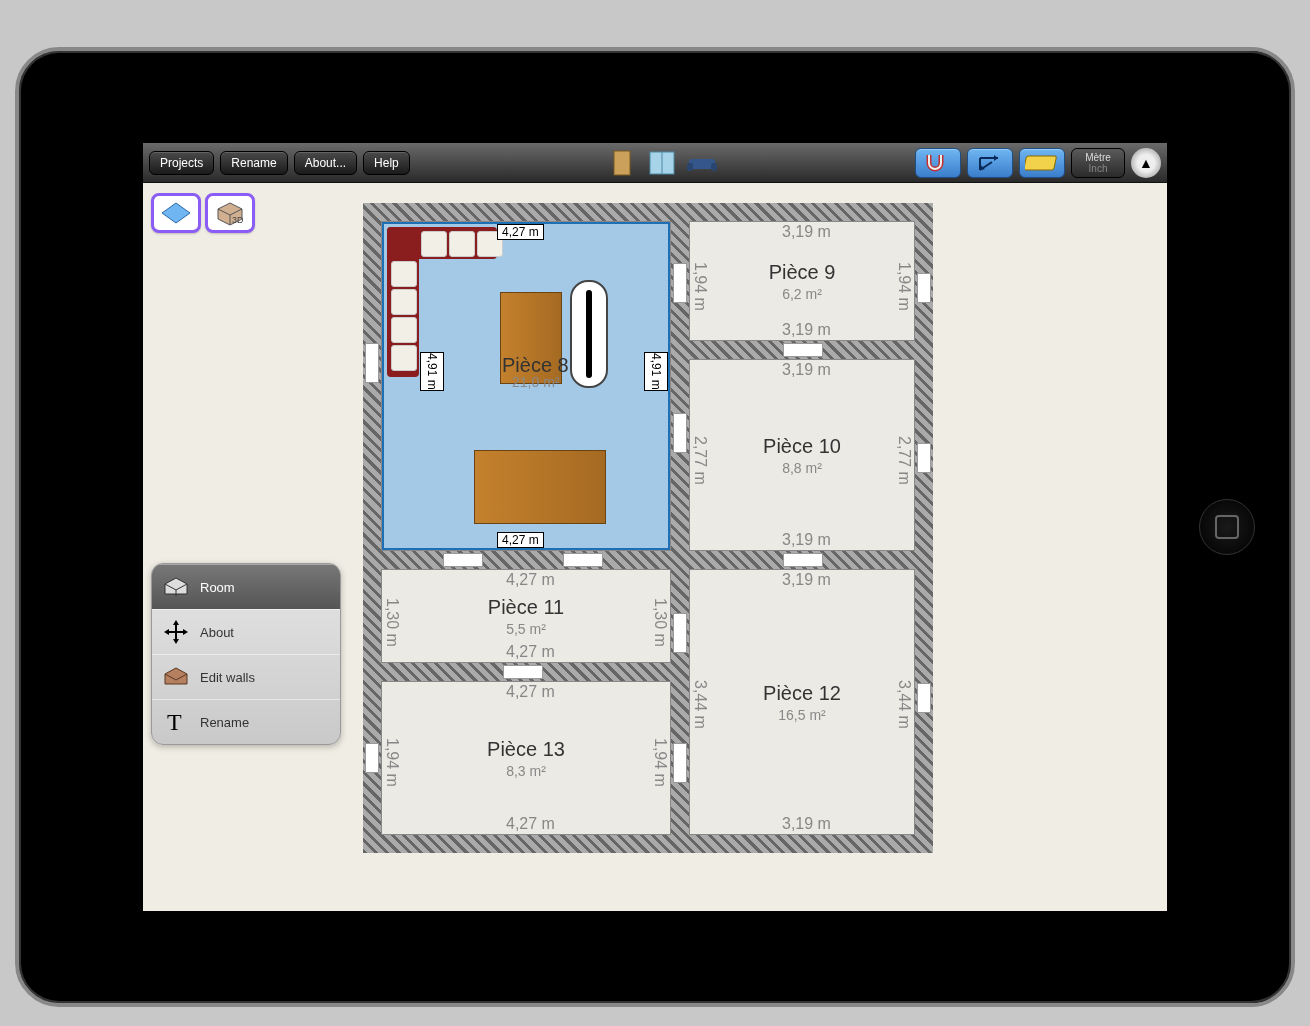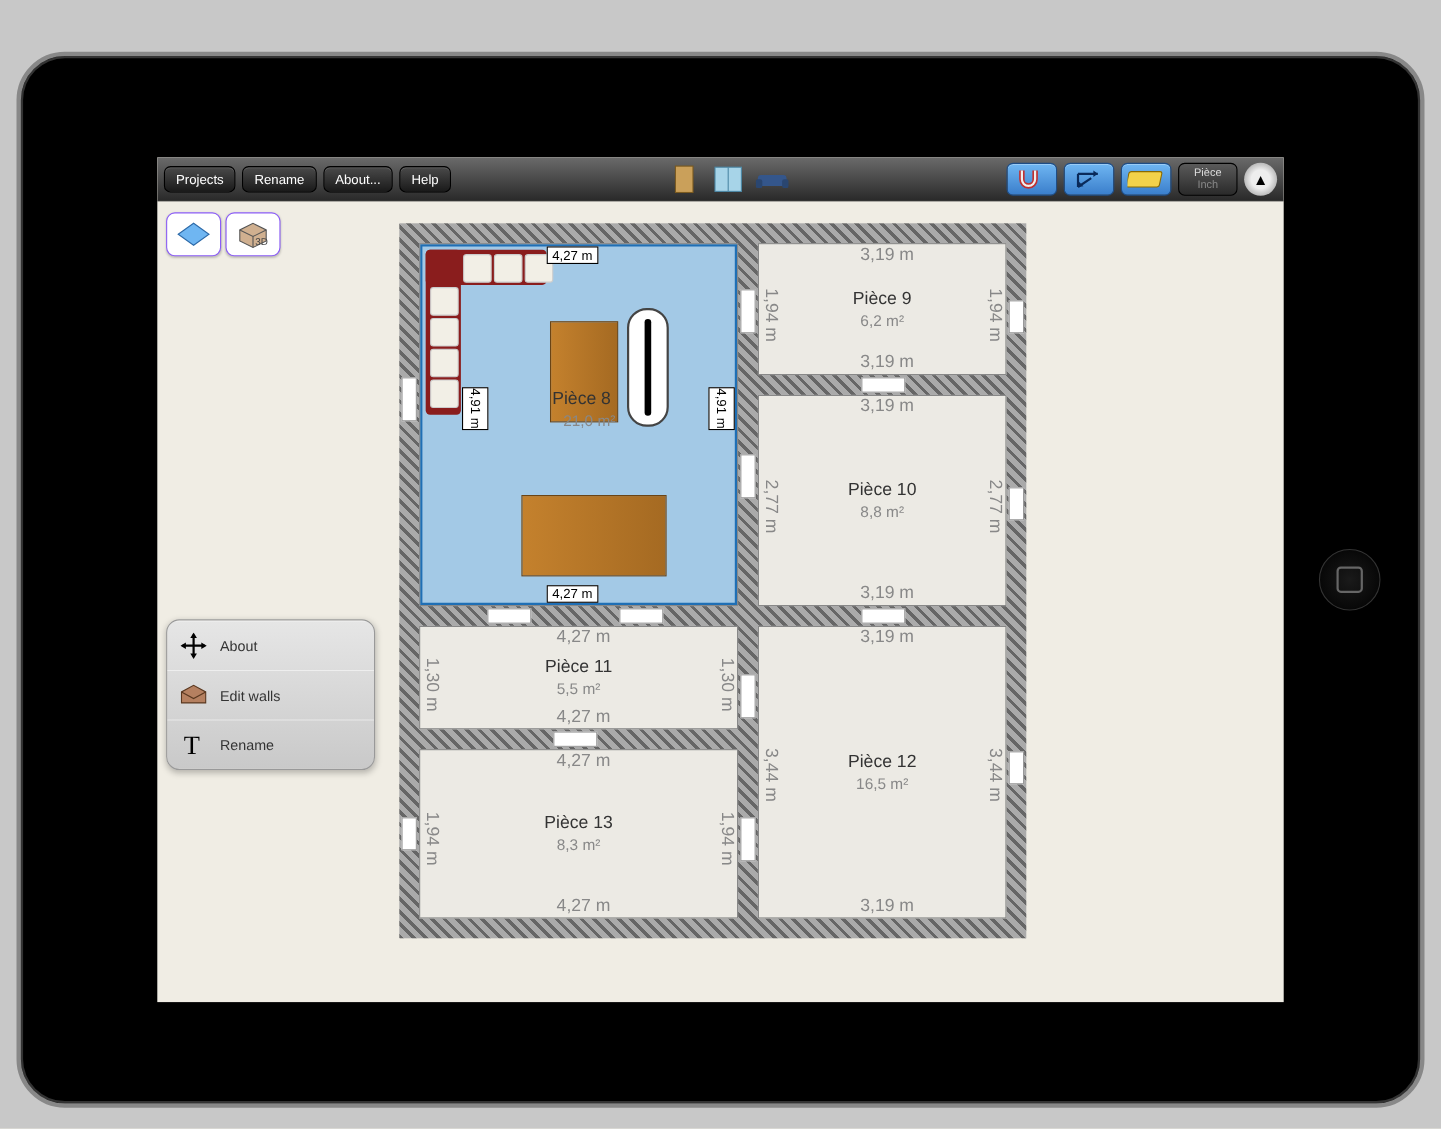--- a/index.html
+++ b/index.html
@@ -72,21 +72,21 @@
     background: radial-gradient(circle,#eee 40%,#888);
     display:flex;align-items:center;justify-content:center;
     color:#000;font-weight:bold;font-size:14px;
   }
   
   .view-toggles{
     position:absolute; top:50px; left:8px; display:flex; gap:4px;
   }
   .view-toggle-btn{
     width:50px;height:40px;border-radius:8px;
-    background:#fff;border:1px solid #8b5cf6;
+    background:#fff;border:3px solid #8b5cf6;
     display:flex;align-items:center;justify-content:center;
     box-shadow: 0 1px 2px rgba(0,0,0,.2);
   }
   
   .ctx-menu{
     position:absolute; left:8px; top:420px; width:190px;
     background: linear-gradient(#e6e6e6,#c9c9c9);
     border-radius:12px; border:1px solid #999;
     box-shadow: 0 2px 6px rgba(0,0,0,.25);
     overflow:hidden;
@@ -107,21 +107,21 @@
   .outerwall{
     position:absolute; inset:0;
     background: repeating-linear-gradient(45deg,#666 0 3px,#aaa 3px 8px);
   }
   .room{
     position:absolute; background:#eceae4;
     border:1px solid #888;
     display:flex;flex-direction:column;align-items:center;justify-content:center;
     font-size:14px;color:#444;
   }
-  .room .name{font-size:16px;color:#333;}
+  .room .name{font-size:20px;color:#333;}
   .room .area{font-size:14px;color:#888;margin-top:2px;}
   .room.active{ background:#a3c9e6; box-shadow:0 0 0 2px #1f6fb5 inset; position:absolute;}
   .dim{position:absolute;font-size:16px;color:#888;white-space:nowrap;}
   .dim.bold{color:#000;font-size:12px;background:#fff;padding:0 4px;border:1px solid #000;}
   .vert{writing-mode:vertical-rl;}
 
   
   .sofa-l{position:absolute; top:5px;left:5px;width:110px;height:150px;}
   .sofa-back{position:absolute;top:0;left:0;width:110px;height:32px;background:#8a1d1d;border-radius:4px;}
   .sofa-side{position:absolute;top:0;left:0;width:32px;height:150px;background:#8a1d1d;border-radius:4px;}
@@ -178,21 +178,21 @@
             <polygon points="22,6 18,3 18,9" fill="#0a2a5a"></polygon>
             <polygon points="4,18 1,14 7,14" fill="#0a2a5a" transform="rotate(45 4 18)"></polygon>
           </svg>
       </div>
       <div class="tb-right-ico">
         <svg width="34" height="18">
             <rect x="2" y="2" width="30" height="14" rx="2" fill="#f2d24a" stroke="#8a6a00" transform="skewX(-12)"></rect>
           </svg>
       </div>
       <div class="unit-box">
-        <span>Pièce</span>
+        <span>Mètre</span>
         <span style="color:#888">Inch</span>
       </div>
       <div class="compass">▲</div>
     </div>
 
     <div class="view-toggles">
       <div class="view-toggle-btn">
         <svg width="36" height="28">
             <polygon points="4,14 18,4 32,14 18,24" fill="#6fb6f2" stroke="#2d6aa8"></polygon>
           </svg>
@@ -200,20 +200,29 @@
       <div class="view-toggle-btn">
         <svg width="36" height="28">
             <polygon points="6,20 6,10 18,4 30,10 30,20 18,26" fill="#d0b090" stroke="#555"></polygon>
             <path d="M6 10 L18 16 L30 10 M18 16 L18 26" stroke="#555" fill="none"></path>
             <text x="20" y="24" font-size="9" fill="#444">3D</text>
           </svg>
       </div>
     </div>
 
     <div class="ctx-menu">
+      <div class="ctx-item selected">
+        <span class="ctx-ico">
+          <svg width="26" height="22">
+              <polygon points="2,18 2,8 13,2 24,8 24,18" fill="#ddd" stroke="#333"></polygon>
+              <path d="M2 8 L13 14 L24 8 M13 14 L13 20" stroke="#333" fill="none"></path>
+            </svg>
+        </span>
+        <span>Room</span>
+      </div>
       <div class="ctx-item">
         <span class="ctx-ico">
           <svg width="24" height="24">
               <path d="M12 2 L12 22 M2 12 L22 12" stroke="#000" stroke-width="2"></path>
               <polygon points="12,0 9,5 15,5" fill="#000"></polygon>
               <polygon points="12,24 9,19 15,19" fill="#000"></polygon>
               <polygon points="0,12 5,9 5,15" fill="#000"></polygon>
               <polygon points="24,12 19,9 19,15" fill="#000"></polygon>
             </svg>
         </span>

